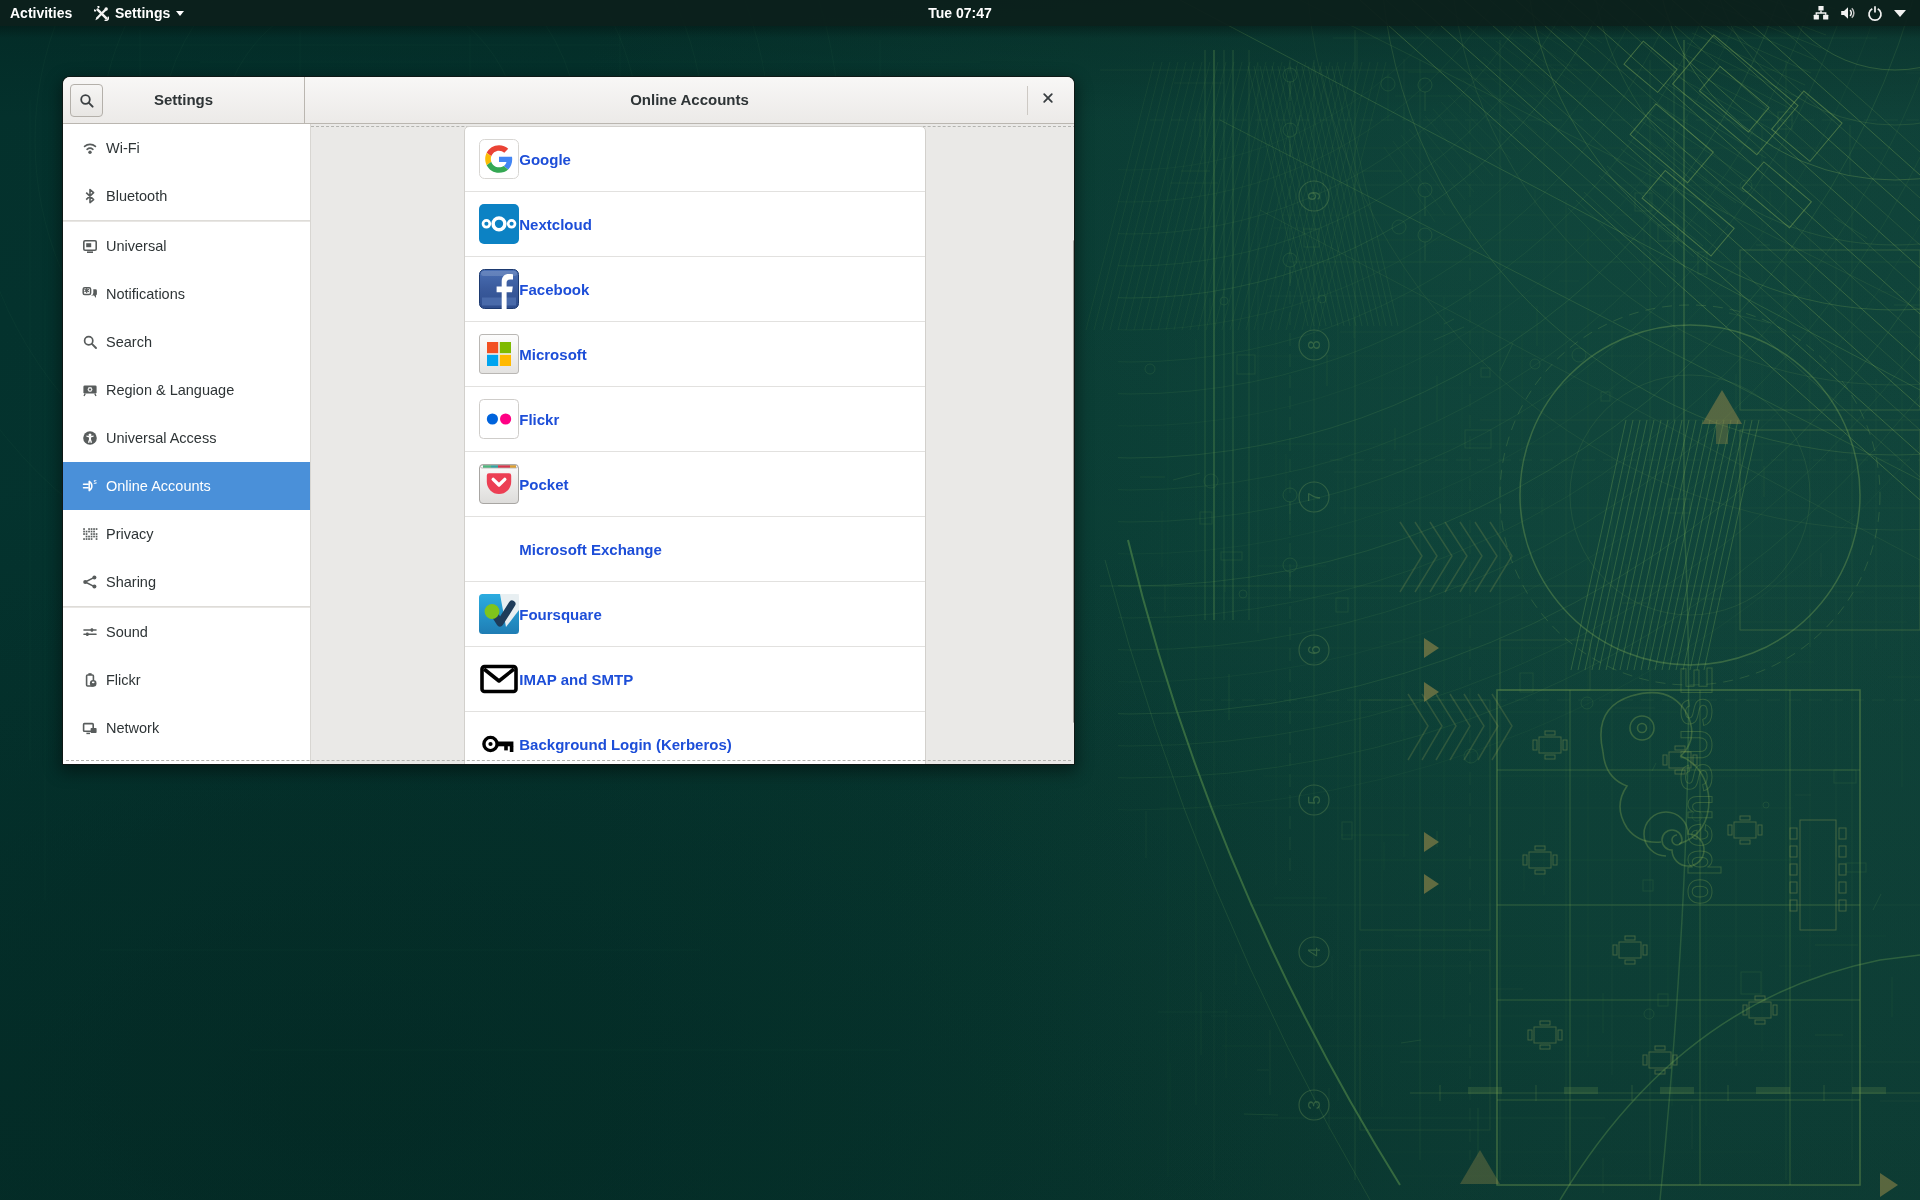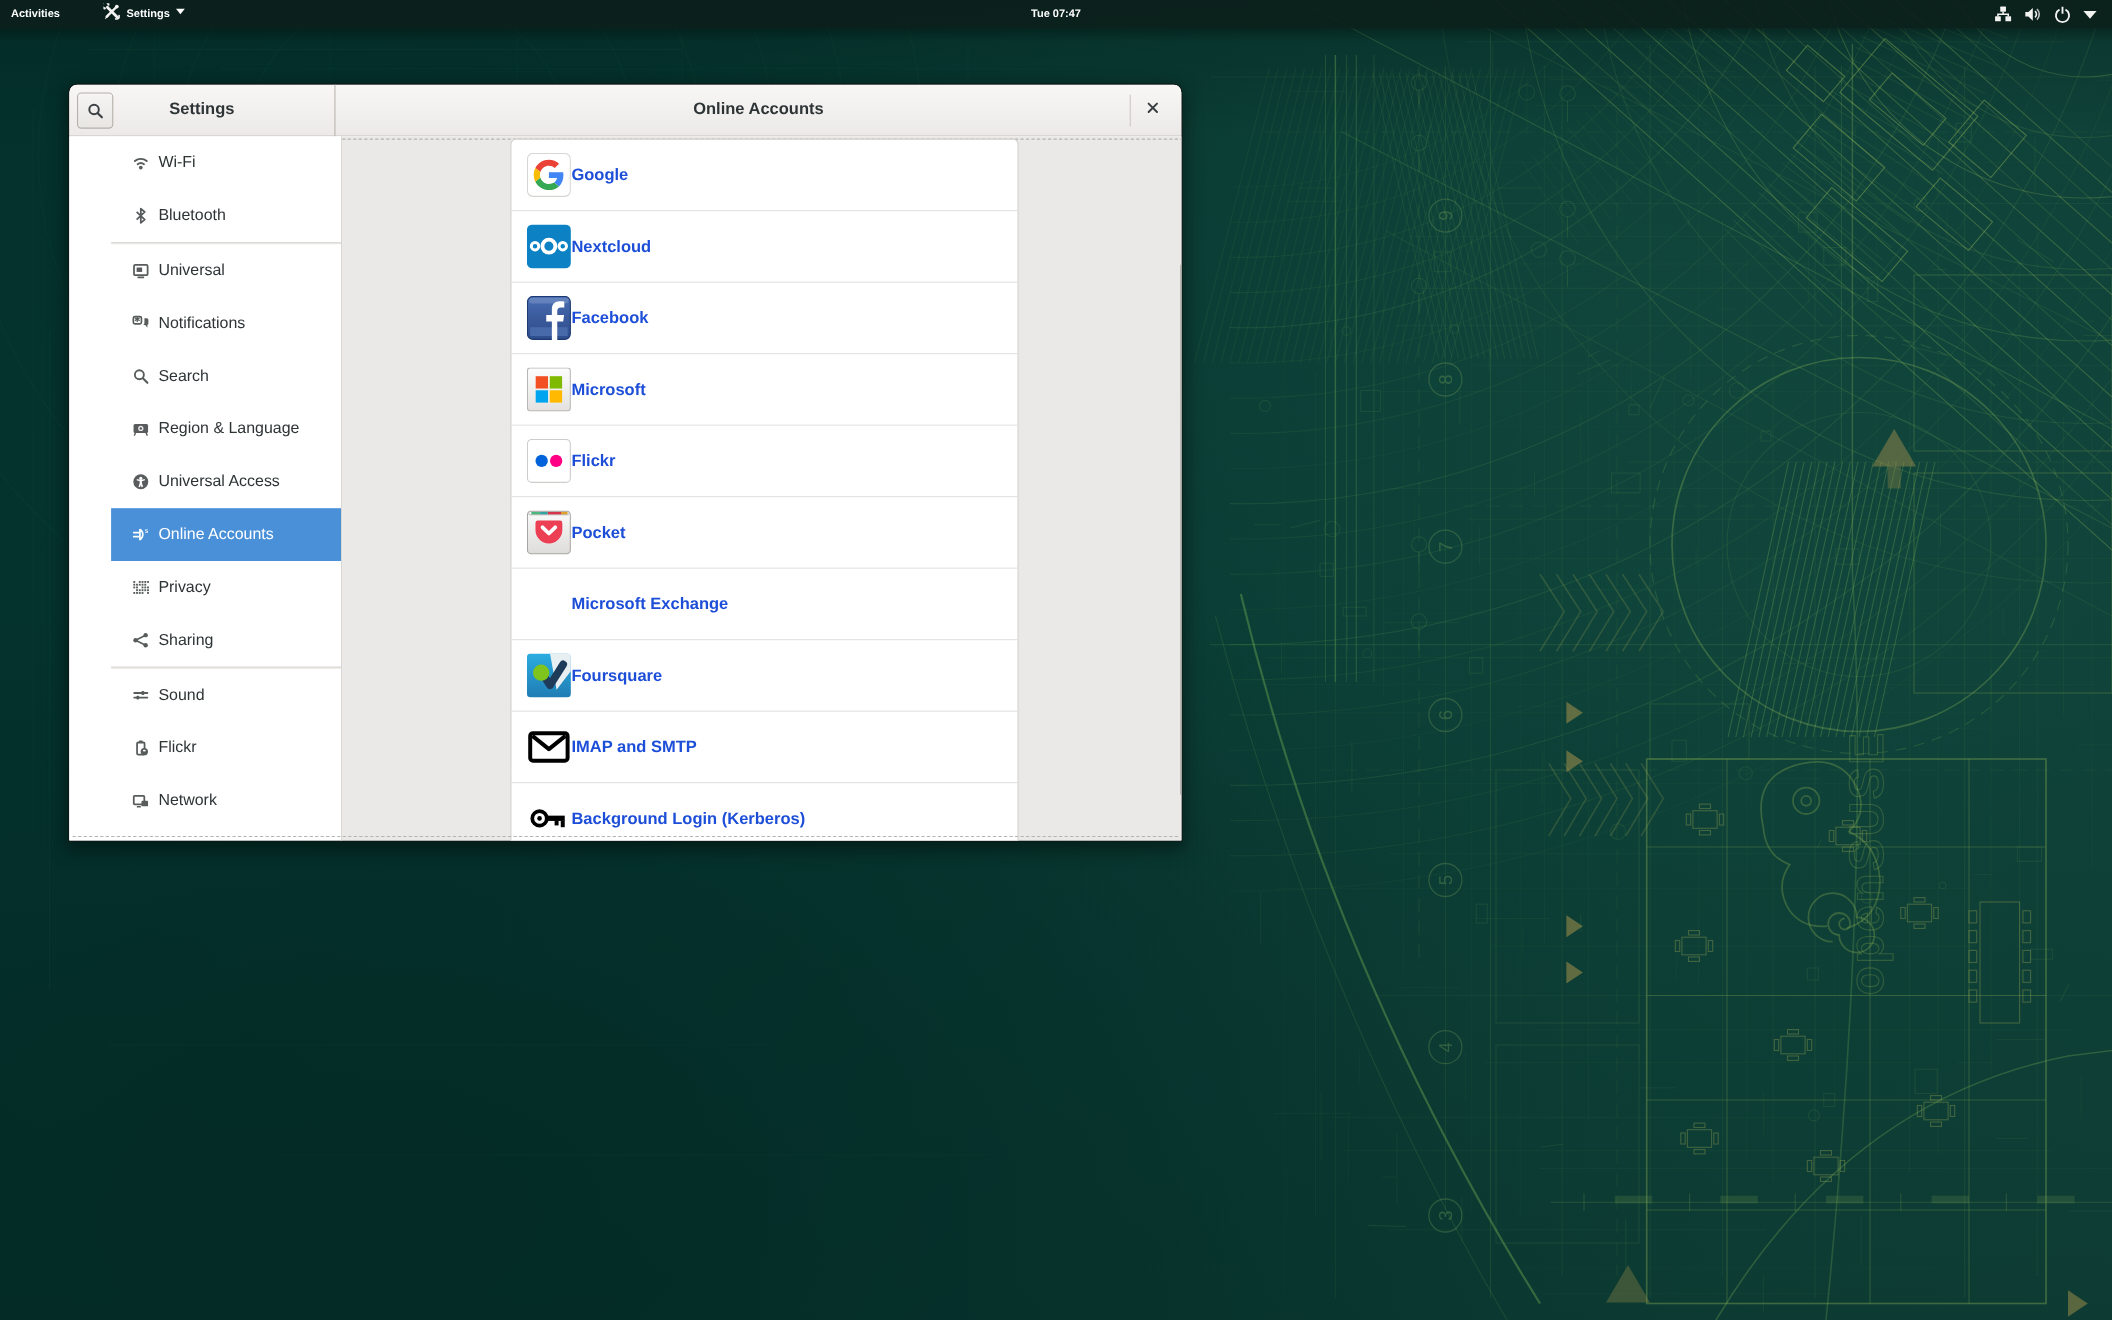--- a/index.html
+++ b/index.html
@@ -1,19 +1,19 @@
 <!DOCTYPE html>
 <html><head><meta charset="utf-8"><title>d</title><style>
 * { margin:0; padding:0; box-sizing:border-box; }
 html,body { width:1920px; height:1200px; overflow:hidden; }
 body { font-family:"Liberation Sans", sans-serif; background:#07352e; position:relative; }
 #wall { position:absolute; left:0; top:0; }
 
 #topbar { position:absolute; left:0; top:0; width:1920px; height:26px;
-  background:rgba(12,31,27,0.92); color:#fff; font-size:10px; font-weight:bold; }
+  background:rgba(12,31,27,0.92); color:#fff; font-size:14px; font-weight:bold; }
 #topbar .act { position:absolute; left:10px; top:0; line-height:26px; }
 #topbar .appmenu { position:absolute; left:94px; top:0; line-height:26px; }
 #topbar .appmenu svg { vertical-align:-3px; margin-right:6px; }
 #topbar .caret { display:inline-block; margin-left:6px; vertical-align:2px;
   width:0; height:0; border-left:4px solid transparent; border-right:4px solid transparent;
   border-top:5px solid #fff; }
 #topbar .clock { position:absolute; left:0; right:0; top:0; text-align:center; line-height:26px; }
 #topbar .tray { position:absolute; right:14px; top:0; height:26px; display:flex; align-items:center; gap:11px; }
 
 #win { position:absolute; left:63px; top:77px; width:1011px; height:687px;
@@ -27,21 +27,21 @@
   line-height:46px; font-weight:bold; font-size:15px; color:#2e3436; }
 #hdr .rtitle { left:242px; width:769px; }
 .sbtn { position:absolute; left:7px; top:7px; width:33px; height:33px;
   border:1px solid #b4b0aa; border-radius:4px; background:linear-gradient(#f6f5f4,#e8e6e3); }
 .sbtn svg { position:absolute; left:8px; top:8px; }
 #hdr .vsep { position:absolute; left:964px; top:9px; width:1px; height:29px; background:#cdc9c4; }
 #hdr .close { position:absolute; left:976px; top:12px; width:24px; height:24px; color:#34393c; }
 
 #wbody { position:absolute; left:0; top:47px; width:1011px; height:640px; display:flex; }
 #sidebar { position:relative; width:250px; height:640px; background:#ffffff;
-  border-right:1px solid #d8d6d2;padding-left:38px; }
+  border-right:1px solid #d8d6d2; }
 .srow { position:relative; height:48px; display:flex; align-items:center; }
 .srow .ic { width:16px; height:16px; margin-left:19px; }
 .srow .lbl { margin-left:8px; font-size:14.5px; color:#2e3436; }
 .ssep { height:2px; background:#e8e6e3; border-top:1px solid #dedcd8; }
 .srow.sel { background:#4a90d9; }
 .srow.sel .lbl { color:#ffffff; }
 #panel { position:relative; width:768px; height:640px; background:#eae9e7; overflow:hidden; }
 #drop { position:absolute; left:0px; top:2px; width:765px; height:631px;
   border:1px dashed #b4b4b0; border-left:none; border-bottom:none; }
 #botdash { position:absolute; left:3px; top:683px; width:1005px; height:0;

